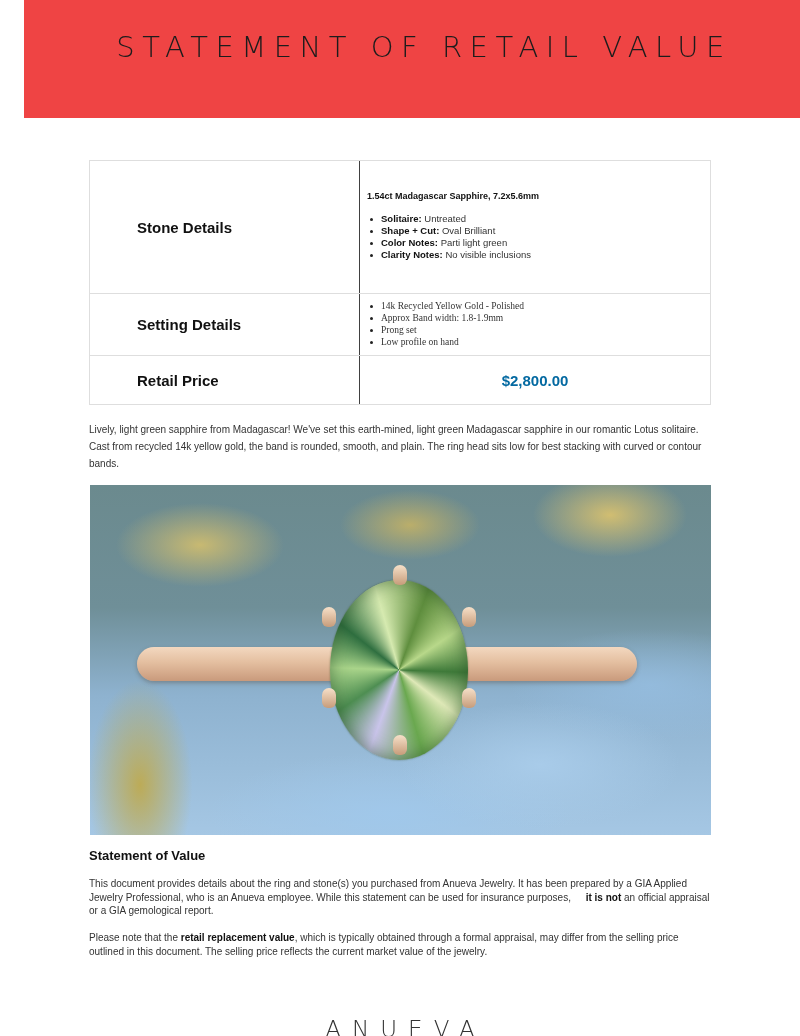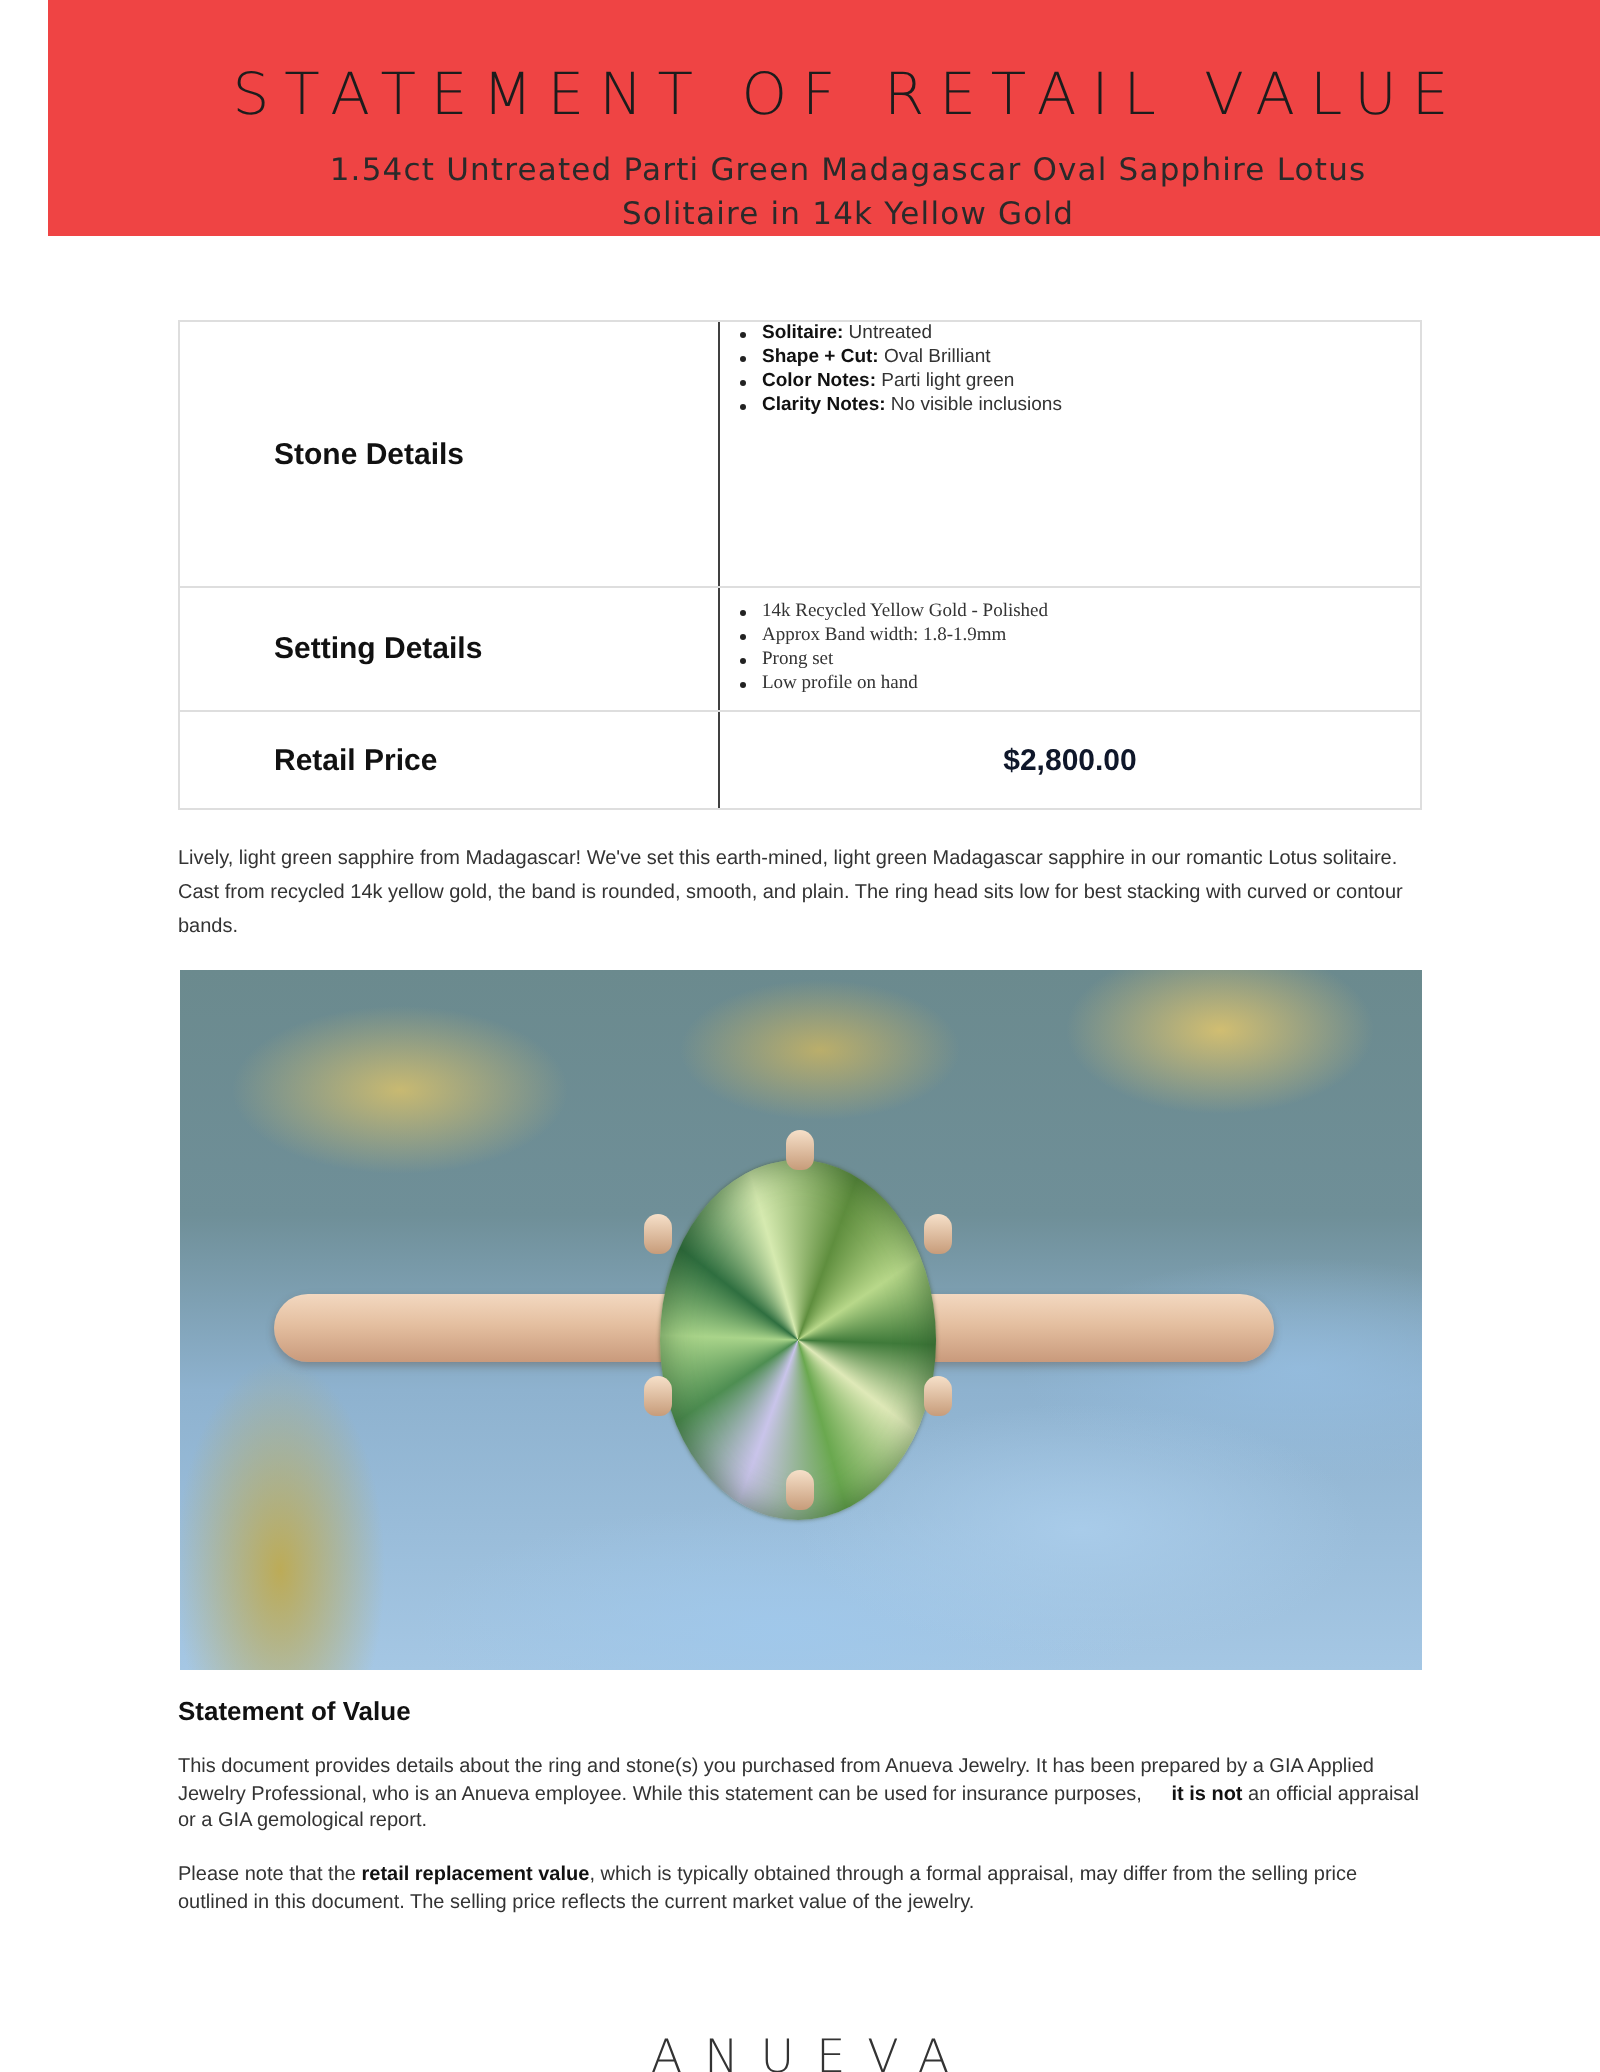--- a/index.html
+++ b/index.html
@@ -41,21 +41,21 @@
   .stone-head { font-weight: bold; color: #111; font-size: 9px; margin-top: 30px; margin-bottom: 12px; }
   .bullets { list-style: none; }
   .bullets li { position: relative; padding-left: 14px; line-height: 12px; font-size: 9.5px; }
   .bullets li::before {
     content: ""; position: absolute; left: 3px; top: 5px; width: 3px; height: 3px;
     border-radius: 50%; background: #222;
   }
   .bullets b { color: #111; }
   .price-value {
     display: flex; align-items: center; justify-content: center; height: 100%;
-    font-weight: bold; font-size: 15px; color: #0f172a; padding-right: 7px;
+    font-weight: bold; font-size: 15px; color: #0369a1; padding-right: 7px;
   }
 
   .intro {
     position: absolute; left: 89px; top: 421px; width: 625px;
     font-size: 10px; line-height: 17px; color: #333;
   }
 
   .photo {
     position: absolute; left: 90px; top: 485px; width: 621px; height: 350px; overflow: hidden;
     background:
@@ -83,27 +83,27 @@
   .prong {
     position: absolute; width: 14px; height: 20px; border-radius: 7px 7px 6px 6px;
     background: linear-gradient(180deg, #f6e0c9, #c79c7a);
   }
 </style>
 </head>
 <body>
 
 <div class="header-band">
   <h1 class="doc-title">STATEMENT OF RETAIL VALUE</h1>
-  <div class="doc-subtitle">1.54ct Untreated Parti Green Madagascar Oval Sapphire Lotus Solitaire in 14k Yellow Gold</div>
 </div>
 
 <div class="details-table">
   <div class="tbl-row" style="top:0;height:133px;">
     <div class="tbl-label">Stone Details</div>
     <div class="tbl-value">
+      <div class="stone-head">1.54ct Madagascar Sapphire, 7.2x5.6mm</div>
       <ul class="bullets">
         <li><b>Solitaire:</b> <span>Untreated</span></li>
         <li><b>Shape + Cut:</b> <span>Oval Brilliant</span></li>
         <li><b>Color Notes:</b> <span>Parti light green</span></li>
         <li><b>Clarity Notes:</b> <span>No visible inclusions</span></li>
       </ul>
     </div>
   </div>
 
   <div class="tbl-row" style="top:133px;height:62px;">

